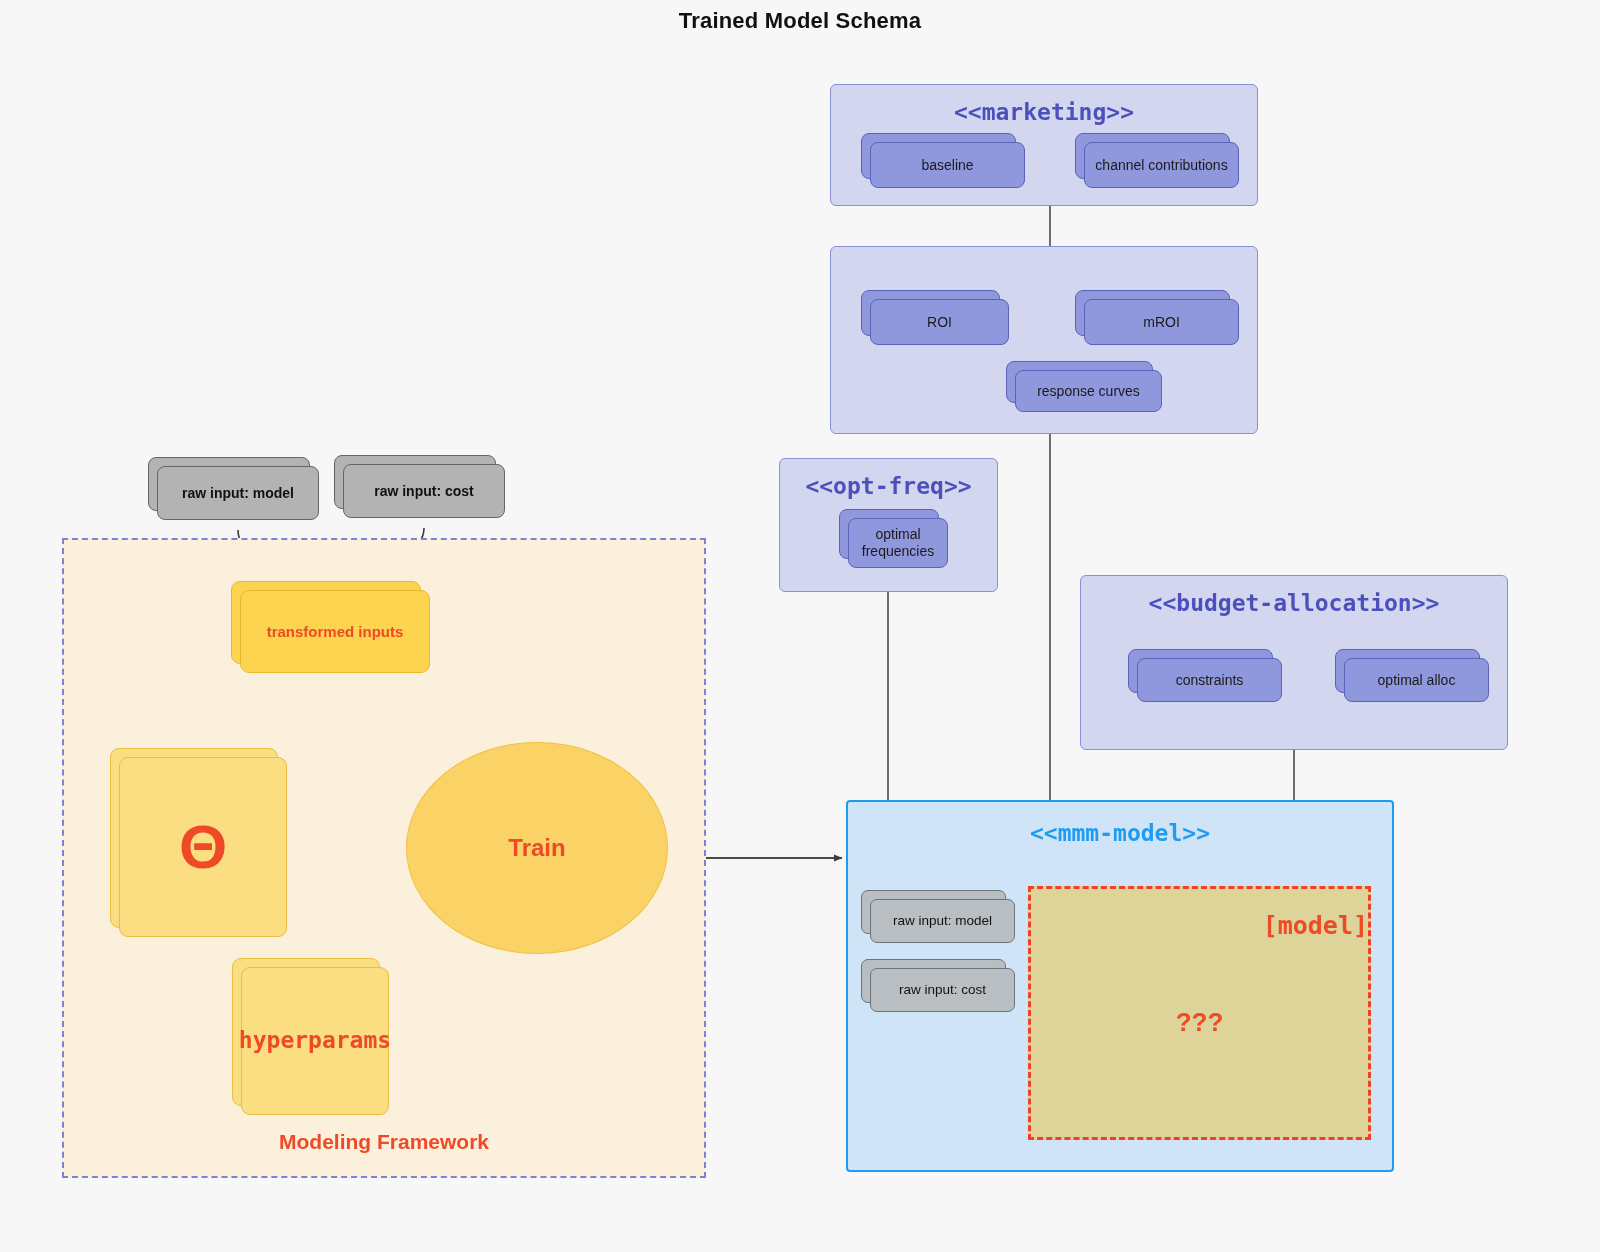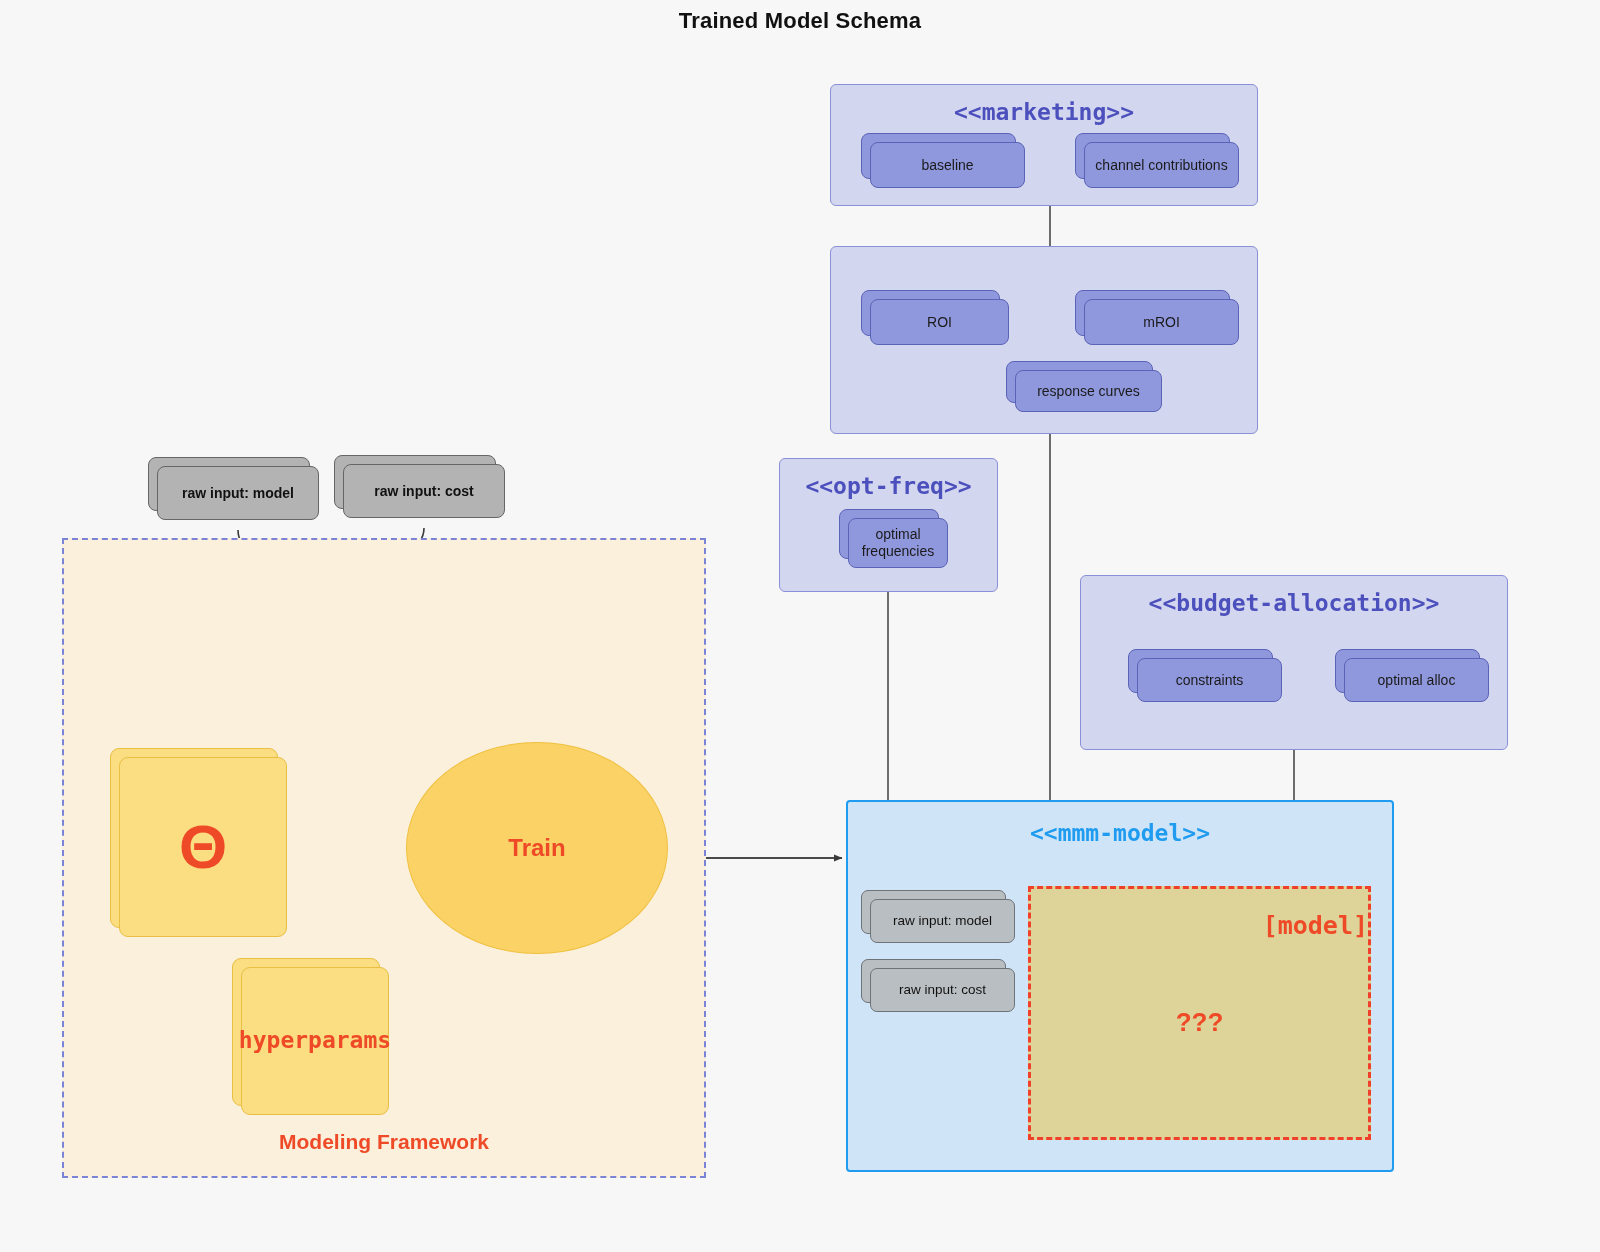--- a/index.html
+++ b/index.html
@@ -320,20 +320,24 @@
 
   <div class="card grey" style="left:157px; top:466px; width:162px; height:54px;">
     <div class="sheet back"></div>
     <div class="sheet front">raw input: model</div>
   </div>
   <div class="card grey" style="left:343px; top:464px; width:162px; height:54px;">
     <div class="sheet back"></div>
     <div class="sheet front">raw input: cost</div>
   </div>
 
+  <div class="card yellow" style="left:240px; top:590px; width:190px; height:83px;">
+    <div class="sheet back"></div>
+    <div class="sheet front">transformed inputs</div>
+  </div>
 
   <div class="card yellow pale theta" style="left:119px; top:757px; width:168px; height:180px;">
     <div class="sheet back"></div>
     <div class="sheet front">Θ</div>
   </div>
 
   <div class="card yellow pale mono" style="left:241px; top:967px; width:148px; height:148px;">
     <div class="sheet back"></div>
     <div class="sheet front">hyperparams</div>
   </div>

